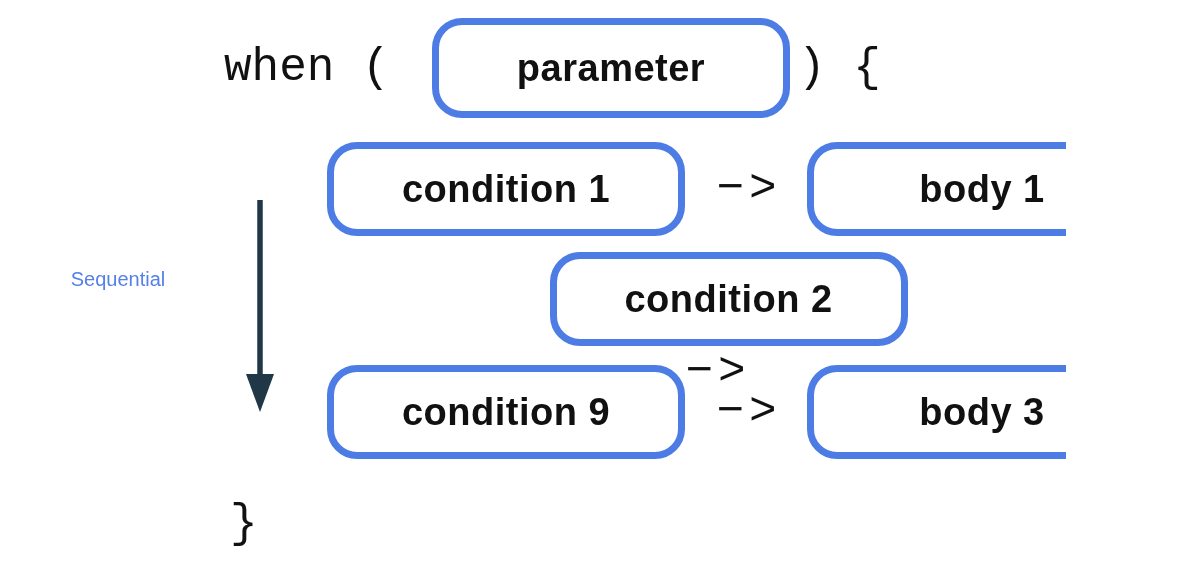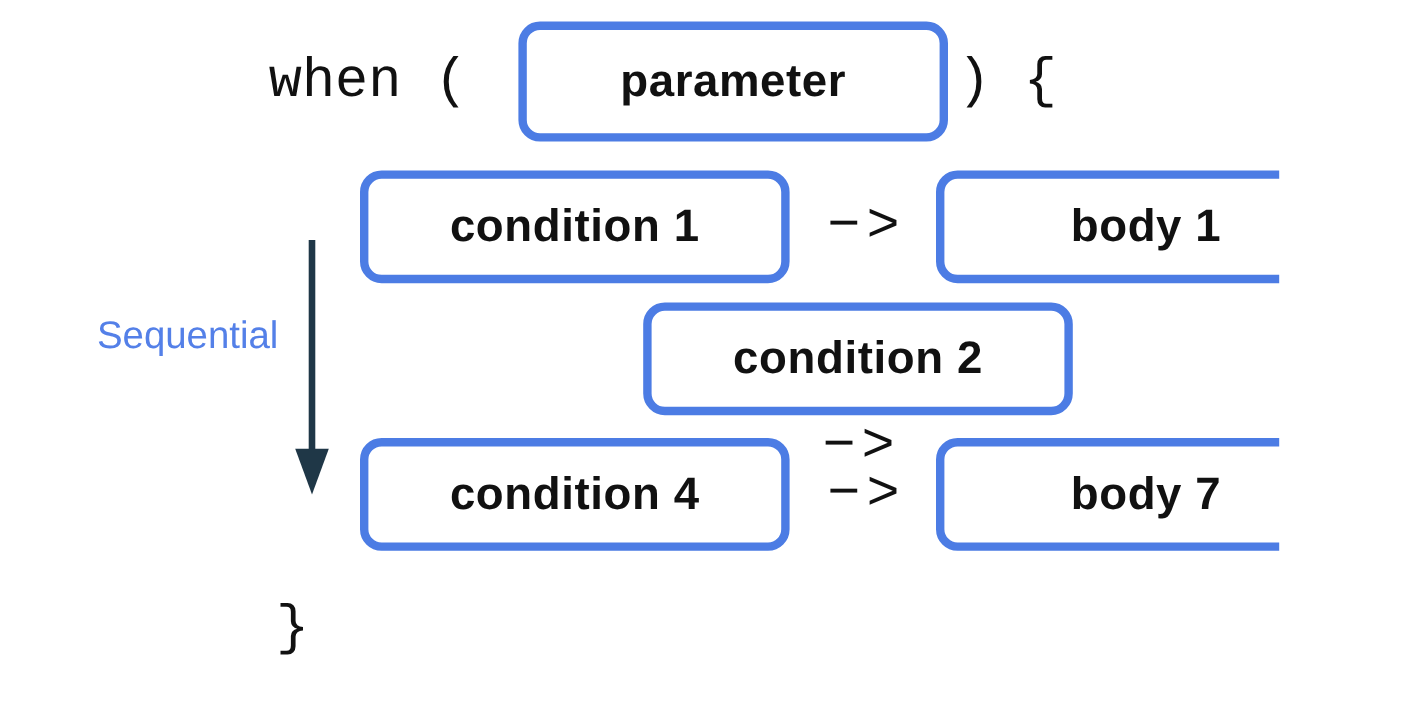--- a/index.html
+++ b/index.html
@@ -21,21 +21,21 @@
   .code {
     position: absolute;
     font-family: "Liberation Mono", monospace;
     font-size: 46px;
     line-height: 53px;
     color: var(--code-text);
     white-space: pre;
   }
   .box {
     border: 7px solid var(--box-border);
-    border-radius: 18px;
+    border-radius: 30px;
     background: #ffffff;
     display: flex;
     align-items: center;
     justify-content: center;
   }
   .box-label {
     font-family: "Liberation Sans", sans-serif;
     font-weight: 700;
     font-size: 38px;
     color: #111111;
@@ -52,39 +52,39 @@
     position: absolute;
     left: 300px;
     width: 830px;
     height: 94px;
     display: flex;
     align-items: center;
   }
   .row-1 { top: 142px; }
   .row-2 { top: 252px; flex-direction: column; }
   .row-3 { top: 365px; }
-  .condition-box { width: 358px; height: 94px; flex: none; }
+  .condition-box { width: 358px; height: 94px; flex: none; margin-left: 27px; }
   .arrow-cell {
     flex: none;
     width: 122px;
     text-align: center;
     font-family: "Liberation Mono", monospace;
     font-size: 46px;
     letter-spacing: 5px;
     color: var(--code-text);
     padding-left: 6px;
   }
   .body-box { width: 350px; height: 94px; flex: none; align-items: center; }
   .seq-label {
     position: absolute;
     left: 4px;
     top: 256px;
     width: 228px;
-    text-align: right;
-    font-size: 32px;
+    text-align: center;
+    font-size: 20px;
     line-height: 47px;
     color: var(--annotation);
   }
   .seq-arrow {
     position: absolute;
     left: 240px;
     top: 196px;
     width: 40px;
     height: 218px;
     color: var(--seq-arrow);
@@ -118,25 +118,25 @@
 
   <div class="row row-2">
     <div class="box condition-box">
       <span class="box-label">condition 2</span>
     </div>
     <span class="arrow-cell">−&gt;</span>
   </div>
 
   <div class="row row-3">
     <div class="box condition-box">
-      <span class="box-label">condition 4</span>
+      <span class="box-label">condition 9</span>
     </div>
     <span class="arrow-cell">−&gt;</span>
     <div class="box body-box">
-      <span class="box-label">body 7</span>
+      <span class="box-label">body 3</span>
     </div>
   </div>
 
   <div class="seq-label">
     <div>Sequential</div>
   </div>
 
   <svg class="seq-arrow" viewBox="0 0 40 218" xmlns="http://www.w3.org/2000/svg" aria-hidden="true">
     <line x1="20" y1="4" x2="20" y2="182" stroke="currentColor" stroke-width="5.5"></line>
     <polygon points="6,178 34,178 20,216" fill="currentColor"></polygon>

